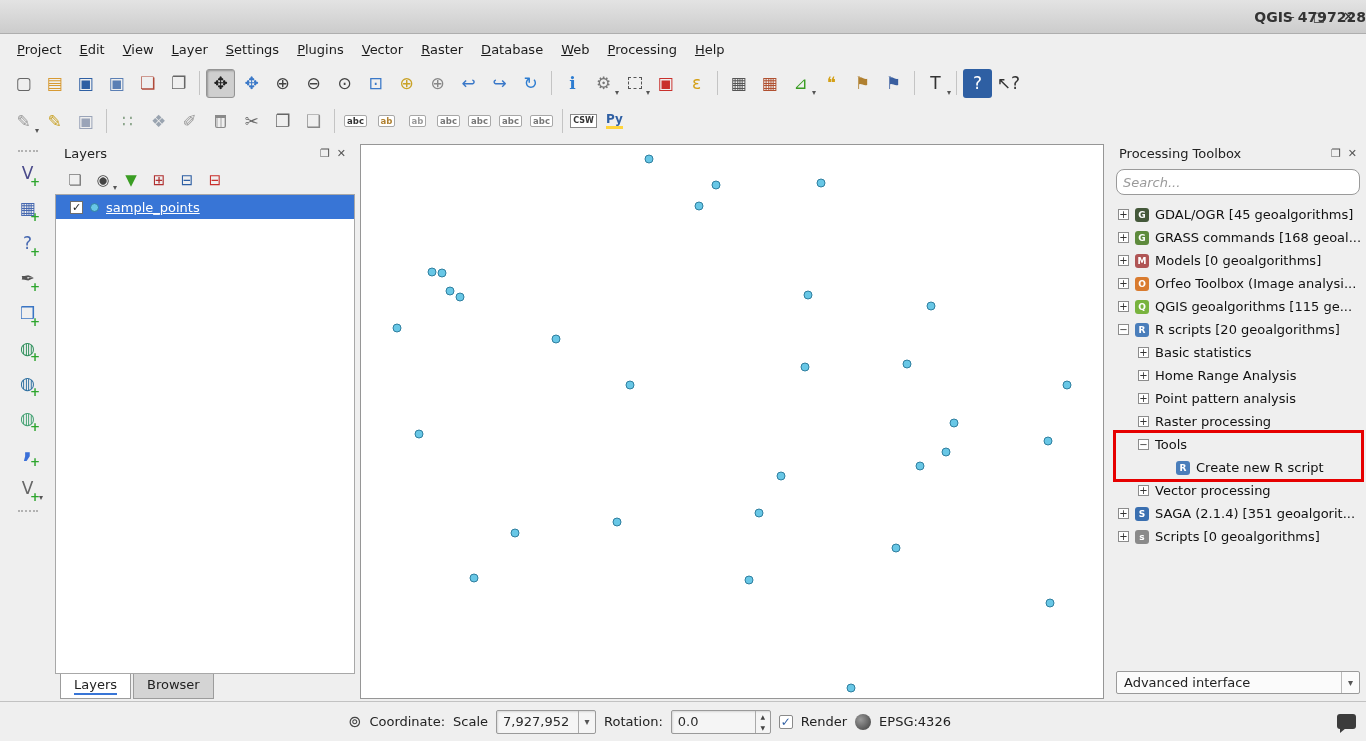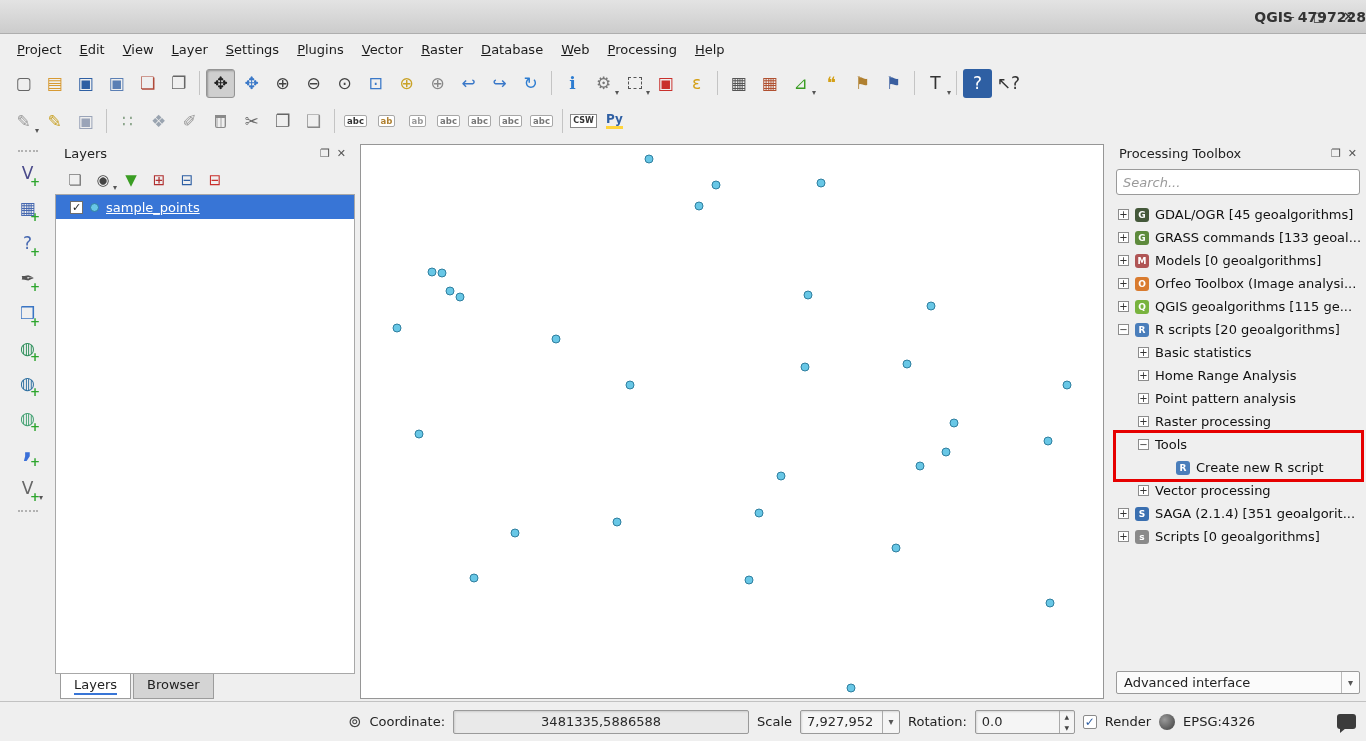--- a/index.html
+++ b/index.html
@@ -54,21 +54,21 @@
   .tab.active{background:#fff}
   .tab.active span{border-bottom:2px solid #3875d6;padding-bottom:1px}
 
   
   .map-wrap{flex:1;padding:4px 6px 2px 5px}
   .map{position:relative;width:100%;height:100%;background:#fff;border:1px solid #969696;overflow:hidden}
   .pt{position:absolute;width:9px;height:9px;border-radius:50%;background:#68c7e6;border:1px solid #2f7f9f;transform:translate(-50%,-50%)}
 
   
   .toolbox{width:256px;display:flex;flex-direction:column}
-  .search{margin:3px 6px 2px;height:25px;border:1px solid #9a9a9a;border-radius:3px;padding:12px 6px;font-family:"DejaVu Sans",sans-serif;font-size:13px;color:#444;background:#fff}
+  .search{margin:3px 6px 2px;height:25px;border:1px solid #9a9a9a;border-radius:8px;padding:12px 6px;font-family:"DejaVu Sans",sans-serif;font-size:13px;color:#444;background:#fff}
   .search::placeholder{font-style:italic;color:#9a9a9a}
   .tree{flex:1;position:relative;padding-top:6px;overflow:hidden}
   .rows{position:relative}
   .trow{height:23px;display:flex;align-items:center;white-space:nowrap;overflow:hidden}
   .lvl0{padding-left:8px}.lvl1{padding-left:28px}.lvl2{padding-left:66px}
   .exp{flex:0 0 11px;height:11px;border:1px solid #8c8c8c;background:#fff;font-size:10px;line-height:9px;text-align:center;color:#333;margin-right:6px}
   .tico{flex:0 0 14px;height:14px;border-radius:3px;color:#fff;font-size:9px;font-weight:bold;line-height:14px;text-align:center;margin-right:6px}
   .tlab{font-size:13px;color:#111}
   .hlbox{position:absolute;left:3px;right:2px;top:227px;height:52px;border:3px solid #e60000;pointer-events:none}
   .iface{margin:4px 6px 7px;height:23px;border:1px solid #9a9a9a;border-radius:2px;background:#fbfbfb;display:flex;align-items:center;padding-left:7px;font-size:13px}
@@ -412,21 +412,21 @@
       <div class="rows">
         <div class="hlbox"></div>
       <div class="trow lvl0">
             <span class="exp">+</span>
             <span class="tico" style="background: rgb(68, 88, 58);">G</span>
             <span class="tlab">GDAL/OGR [45 geoalgorithms]</span>
           </div>
           <div class="trow lvl0">
             <span class="exp">+</span>
             <span class="tico" style="background: rgb(93, 138, 60);">G</span>
-            <span class="tlab">GRASS commands [133 geoal...</span>
+            <span class="tlab">GRASS commands [168 geoal...</span>
           </div>
           <div class="trow lvl0">
             <span class="exp">+</span>
             <span class="tico" style="background: rgb(176, 85, 85);">M</span>
             <span class="tlab">Models [0 geoalgorithms]</span>
           </div>
           <div class="trow lvl0">
             <span class="exp">+</span>
             <span class="tico" style="background: rgb(217, 123, 47);">O</span>
             <span class="tlab">Orfeo Toolbox (Image analysi...</span>
@@ -484,21 +484,20 @@
     <div class="iface">
       <span>Advanced interface</span>
       <span class="arrow">▾</span>
     </div>
   </div>
 </div>
 
 <div class="statusbar">
   <span class="sb-extents">⊚</span>
   <span>Coordinate:</span>
-  <div class="sfield coordfield">3481335,5886588</div>
   <span>Scale</span>
   <div class="sfield scale">
     <span class="sval">7,927,952</span>
     <span class="sarrow">▾</span>
   </div>
   <span>Rotation:</span>
   <div class="sfield rot">
     <span class="sval">0.0</span>
     <span class="spin">
       <span>▲</span>

